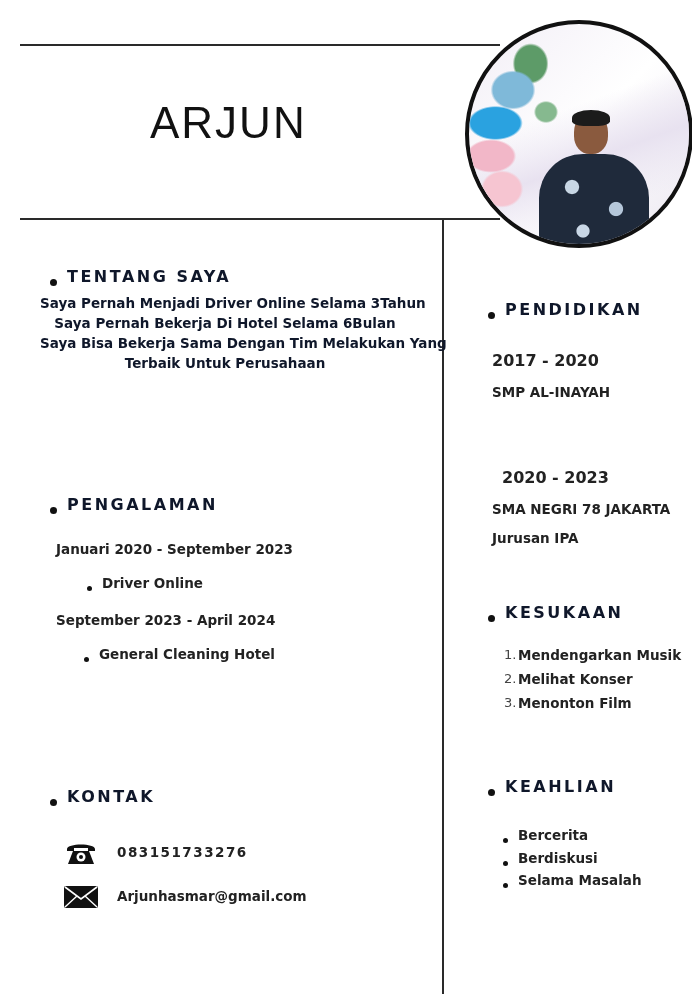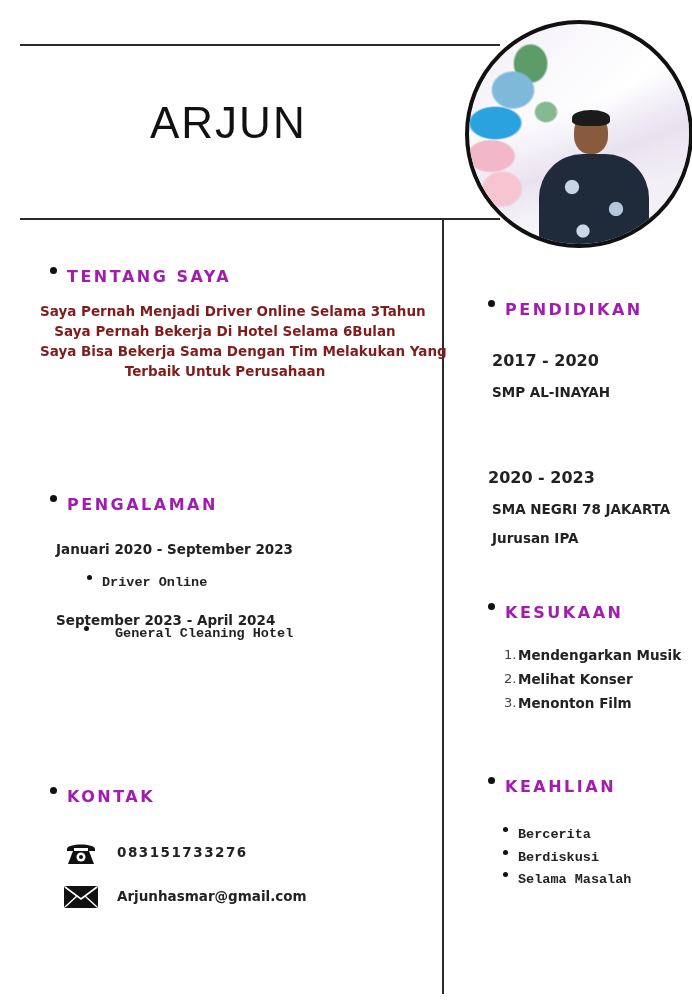--- a/index.html
+++ b/index.html
@@ -30,35 +30,34 @@
         radial-gradient(ellipse at 15% 75%, #f6c5d1 0 7%, transparent 8%),
         radial-gradient(ellipse at 35% 40%, #86b98f 0 5%, transparent 6%),
         linear-gradient(160deg, transparent 40%, #e8e2f0 60%, transparent 80%);
     }
     .photo .person-head { position: absolute; left: 105px; top: 90px; width: 34px; height: 40px; border-radius: 45%; background: #8a5a3e; }
     .photo .person-hair { position: absolute; left: 103px; top: 86px; width: 38px; height: 16px; border-radius: 50% 50% 30% 30%; background: #1b1b1b; }
     .photo .person-body { position: absolute; left: 70px; top: 130px; width: 110px; height: 110px; border-radius: 40% 40% 0 0; background: radial-gradient(circle at 30% 30%, #c7d6e4 0 6%, transparent 7%), radial-gradient(circle at 70% 50%, #b5c7da 0 7%, transparent 8%), radial-gradient(circle at 40% 70%, #c9d7e6 0 6%, transparent 7%), #1f2a3b; }
 
     .section-title {
       position: absolute; font-family: "DejaVu Sans", sans-serif; font-weight: bold;
-      font-size: 16px; letter-spacing: 2.5px; color: #a21caf; display: flex; align-items: flex-start;
+      font-size: 16px; letter-spacing: 2.5px; color: #0f172a; display: flex; align-items: flex-end;
     }
     .section-title .dot { width: 7px; height: 7px; border-radius: 50%; background: #111; margin-right: 10px; }
 
     .about {
       position: absolute; left: 40px; top: 293px; width: 370px; text-align: center;
-      font-size: 13.5px; line-height: 20px; color: #7f1d1d; font-weight: bold;
+      font-size: 13.5px; line-height: 20px; color: #0f172a; font-weight: bold;
       font-family: "DejaVu Sans", sans-serif;
-      margin-top: 8px;
     }
     .about div { white-space: nowrap; }
 
     .txt { position: absolute; font-size: 13.5px; font-weight: bold; color: #222; white-space: nowrap; }
     .txt-lg { font-size: 16px; }
-    .bullet-item { position: absolute; display: flex; align-items: flex-start; font-size: 13.5px; font-weight: bold; color: #222; white-space: nowrap; font-family: Liberation Mono, monospace; }
+    .bullet-item { position: absolute; display: flex; align-items: flex-end; font-size: 13.5px; font-weight: bold; color: #222; white-space: nowrap; }
     .bullet-item .b { width: 5px; height: 5px; border-radius: 50%; background: #111; margin-right: 10px; }
 
     .num-item { position: absolute; display: flex; font-size: 13.5px; font-weight: bold; color: #222; white-space: nowrap; }
     .num-item .n { font-weight: normal; color: #444; width: 14px; font-size: 13px; }
 
     .icon { position: absolute; }
   </style>
 </head>
 <body>
 
@@ -89,21 +88,21 @@
 <div class="section-title" style="left:50px; top:495px;">
   <span class="dot"></span>
   <span>PENGALAMAN</span>
 </div>
 <div class="txt" style="left:56px; top:541px;">Januari 2020 - September 2023</div>
 <div class="bullet-item" style="left:87px; top:575px;">
   <span class="b"></span>
   <span>Driver Online</span>
 </div>
 <div class="txt" style="left:56px; top:612px;text-align:right;">September 2023 - April 2024</div>
-<div class="bullet-item" style="left:84px; top:626px;gap:16px;">
+<div class="bullet-item" style="left:84px; top:646px;">
   <span class="b"></span>
   <span>General Cleaning Hotel</span>
 </div>
 
 <div class="section-title" style="left:50px; top:787px;">
   <span class="dot"></span>
   <span>KONTAK</span>
 </div>
 <svg class="icon" style="left:65px; top:840px;" width="32" height="26" viewBox="0 0 32 26">
   <path d="M2 9 C2 3, 30 3, 30 9 L30 11 L23 11 L23 8 L9 8 L9 11 L2 11 Z" fill="#111"></path>
@@ -118,21 +117,21 @@
   <path d="M1 21 L13 10 M33 21 L21 10" stroke="#fff" stroke-width="1.4" fill="none"></path>
 </svg>
 <div class="txt" style="left:117px; top:888px;">Arjunhasmar@gmail.com</div>
 
 <div class="section-title" style="left:488px; top:300px;">
   <span class="dot"></span>
   <span>PENDIDIKAN</span>
 </div>
 <div class="txt txt-lg" style="left:492px; top:351px;">2017 - 2020</div>
 <div class="txt" style="left:492px; top:384px;">SMP AL-INAYAH</div>
-<div class="txt txt-lg" style="left:488px; top:468px;text-align:right;">2020 - 2023</div>
+<div class="txt txt-lg" style="left:502px; top:468px;text-align:right;">2020 - 2023</div>
 <div class="txt" style="left:492px; top:501px;">SMA NEGRI 78 JAKARTA</div>
 <div class="txt" style="left:492px; top:530px;">Jurusan IPA</div>
 
 <div class="section-title" style="left:488px; top:603px;">
   <span class="dot"></span>
   <span>KESUKAAN</span>
 </div>
 <div class="num-item" style="left:504px; top:647px;">
   <span class="n">1.</span>
   <span>Mendengarkan Musik</span>

